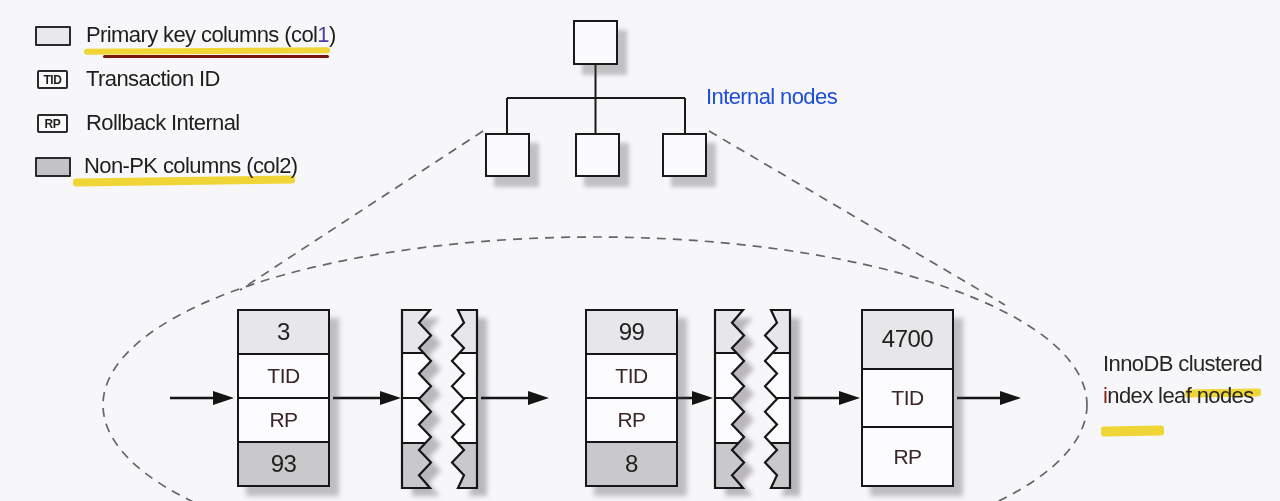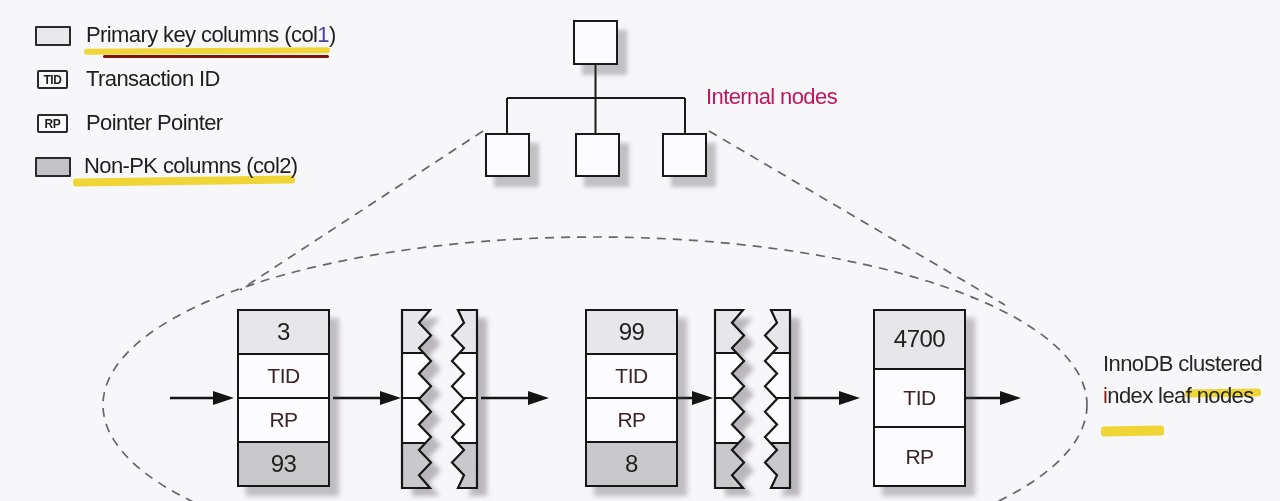--- a/index.html
+++ b/index.html
@@ -16,21 +16,21 @@
           box-sizing:border-box;font-size:12px;font-weight:700;letter-spacing:-0.4px;
           display:flex;align-items:center;justify-content:center;color:#1e1e1e;}
   .hl{position:absolute;background:#eed225;border-radius:3px;opacity:.92;}
   .redline{position:absolute;background:#7c150e;border-radius:2px;}
   .accent-blue{color:#4b3f9e;}
   .accent-red{color:#8c1d12;}
 
   
   .tnode{position:absolute;width:45px;height:45px;background:#fbfafc;border:2px solid #1a1a1a;
          box-sizing:border-box;box-shadow:9px 10px 4px rgba(70,68,74,.30);}
-  .flabel{position:absolute;font-size:22px;letter-spacing:-0.6px;white-space:nowrap;color:#be185d;}
+  .flabel{position:absolute;font-size:22px;letter-spacing:-0.6px;white-space:nowrap;color:#1d4ed8;}
 
   
   .record{position:absolute;top:309px;width:93px;height:178px;border:2.5px solid #161616;
           box-sizing:border-box;display:flex;flex-direction:column;
           box-shadow:9px 9px 5px rgba(70,68,74,.32);background:#fcfbfd;}
   .record .cell{flex:1 1 0;display:flex;align-items:center;justify-content:center;
                 font-size:24px;letter-spacing:-0.5px;color:#1f1f1f;}
   .record .cell + .cell{border-top:2px solid #161616;}
   .cell.pk{background:#e7e6e8;}
   .cell.mid{background:#fcfbfd;color:#3a2527;font-size:21px;}
@@ -173,21 +173,21 @@
     <div class="lg-label" style="left:86px;top:22px;"><span>Primary key columns (col</span><span class="accent-blue">1</span><span>)</span></div>
 
     <div class="lg-tag" style="left:37px;top:70px;width:31px;height:19px;">
         <span>TID</span>
       </div>
     <div class="lg-label" style="left:86px;top:66px;">Transaction ID</div>
 
     <div class="lg-tag" style="left:37px;top:114px;width:31px;height:19px;">
         <span>RP</span>
       </div>
-    <div class="lg-label" style="left:86px;top:110px;">Pointer Pointer</div>
+    <div class="lg-label" style="left:86px;top:110px;">Rollback Internal</div>
 
     <div class="lg-swatch gray" style="left:35px;top:157px;width:36px;height:20px;"></div>
     <div class="hl" style="left:73px;top:177px;width:222px;height:8px;transform:rotate(-0.8deg);"></div>
     <div class="lg-label" style="left:84px;top:153px;">Non-PK columns (col2)</div>
   </div>
 
   <div class="tnode" style="left:573px;top:20px;"></div>
   <div class="tnode" style="left:485px;top:133px;height:44px;"></div>
   <div class="tnode" style="left:575px;top:133px;height:44px;"></div>
   <div class="tnode" style="left:662px;top:133px;height:44px;"></div>
@@ -198,21 +198,21 @@
     <div class="cell mid">TID</div>
     <div class="cell mid">RP</div>
     <div class="cell npk">93</div>
   </div>
   <div class="record" style="left:549px;margin-left:36px;">
     <div class="cell pk">99</div>
     <div class="cell mid">TID</div>
     <div class="cell mid">RP</div>
     <div class="cell npk">8</div>
   </div>
-  <div class="record" style="left:861px;margin-left:12px;">
+  <div class="record" style="left:861px;">
     <div class="cell pk">4700</div>
     <div class="cell mid">TID</div>
     <div class="cell mid">RP</div>
   </div>
 
   <div class="hl" style="left:1185px;top:389px;width:76px;height:8px;transform:rotate(-1deg);z-index:2;"></div>
   <div class="hl" style="left:1101px;top:426px;width:63px;height:10px;transform:rotate(-1deg);z-index:2;"></div>
   <div class="leaf-caption">
     <span>InnoDB clustered</span><br>
     <span class="accent-red">i</span><span>ndex leaf nodes</span>

